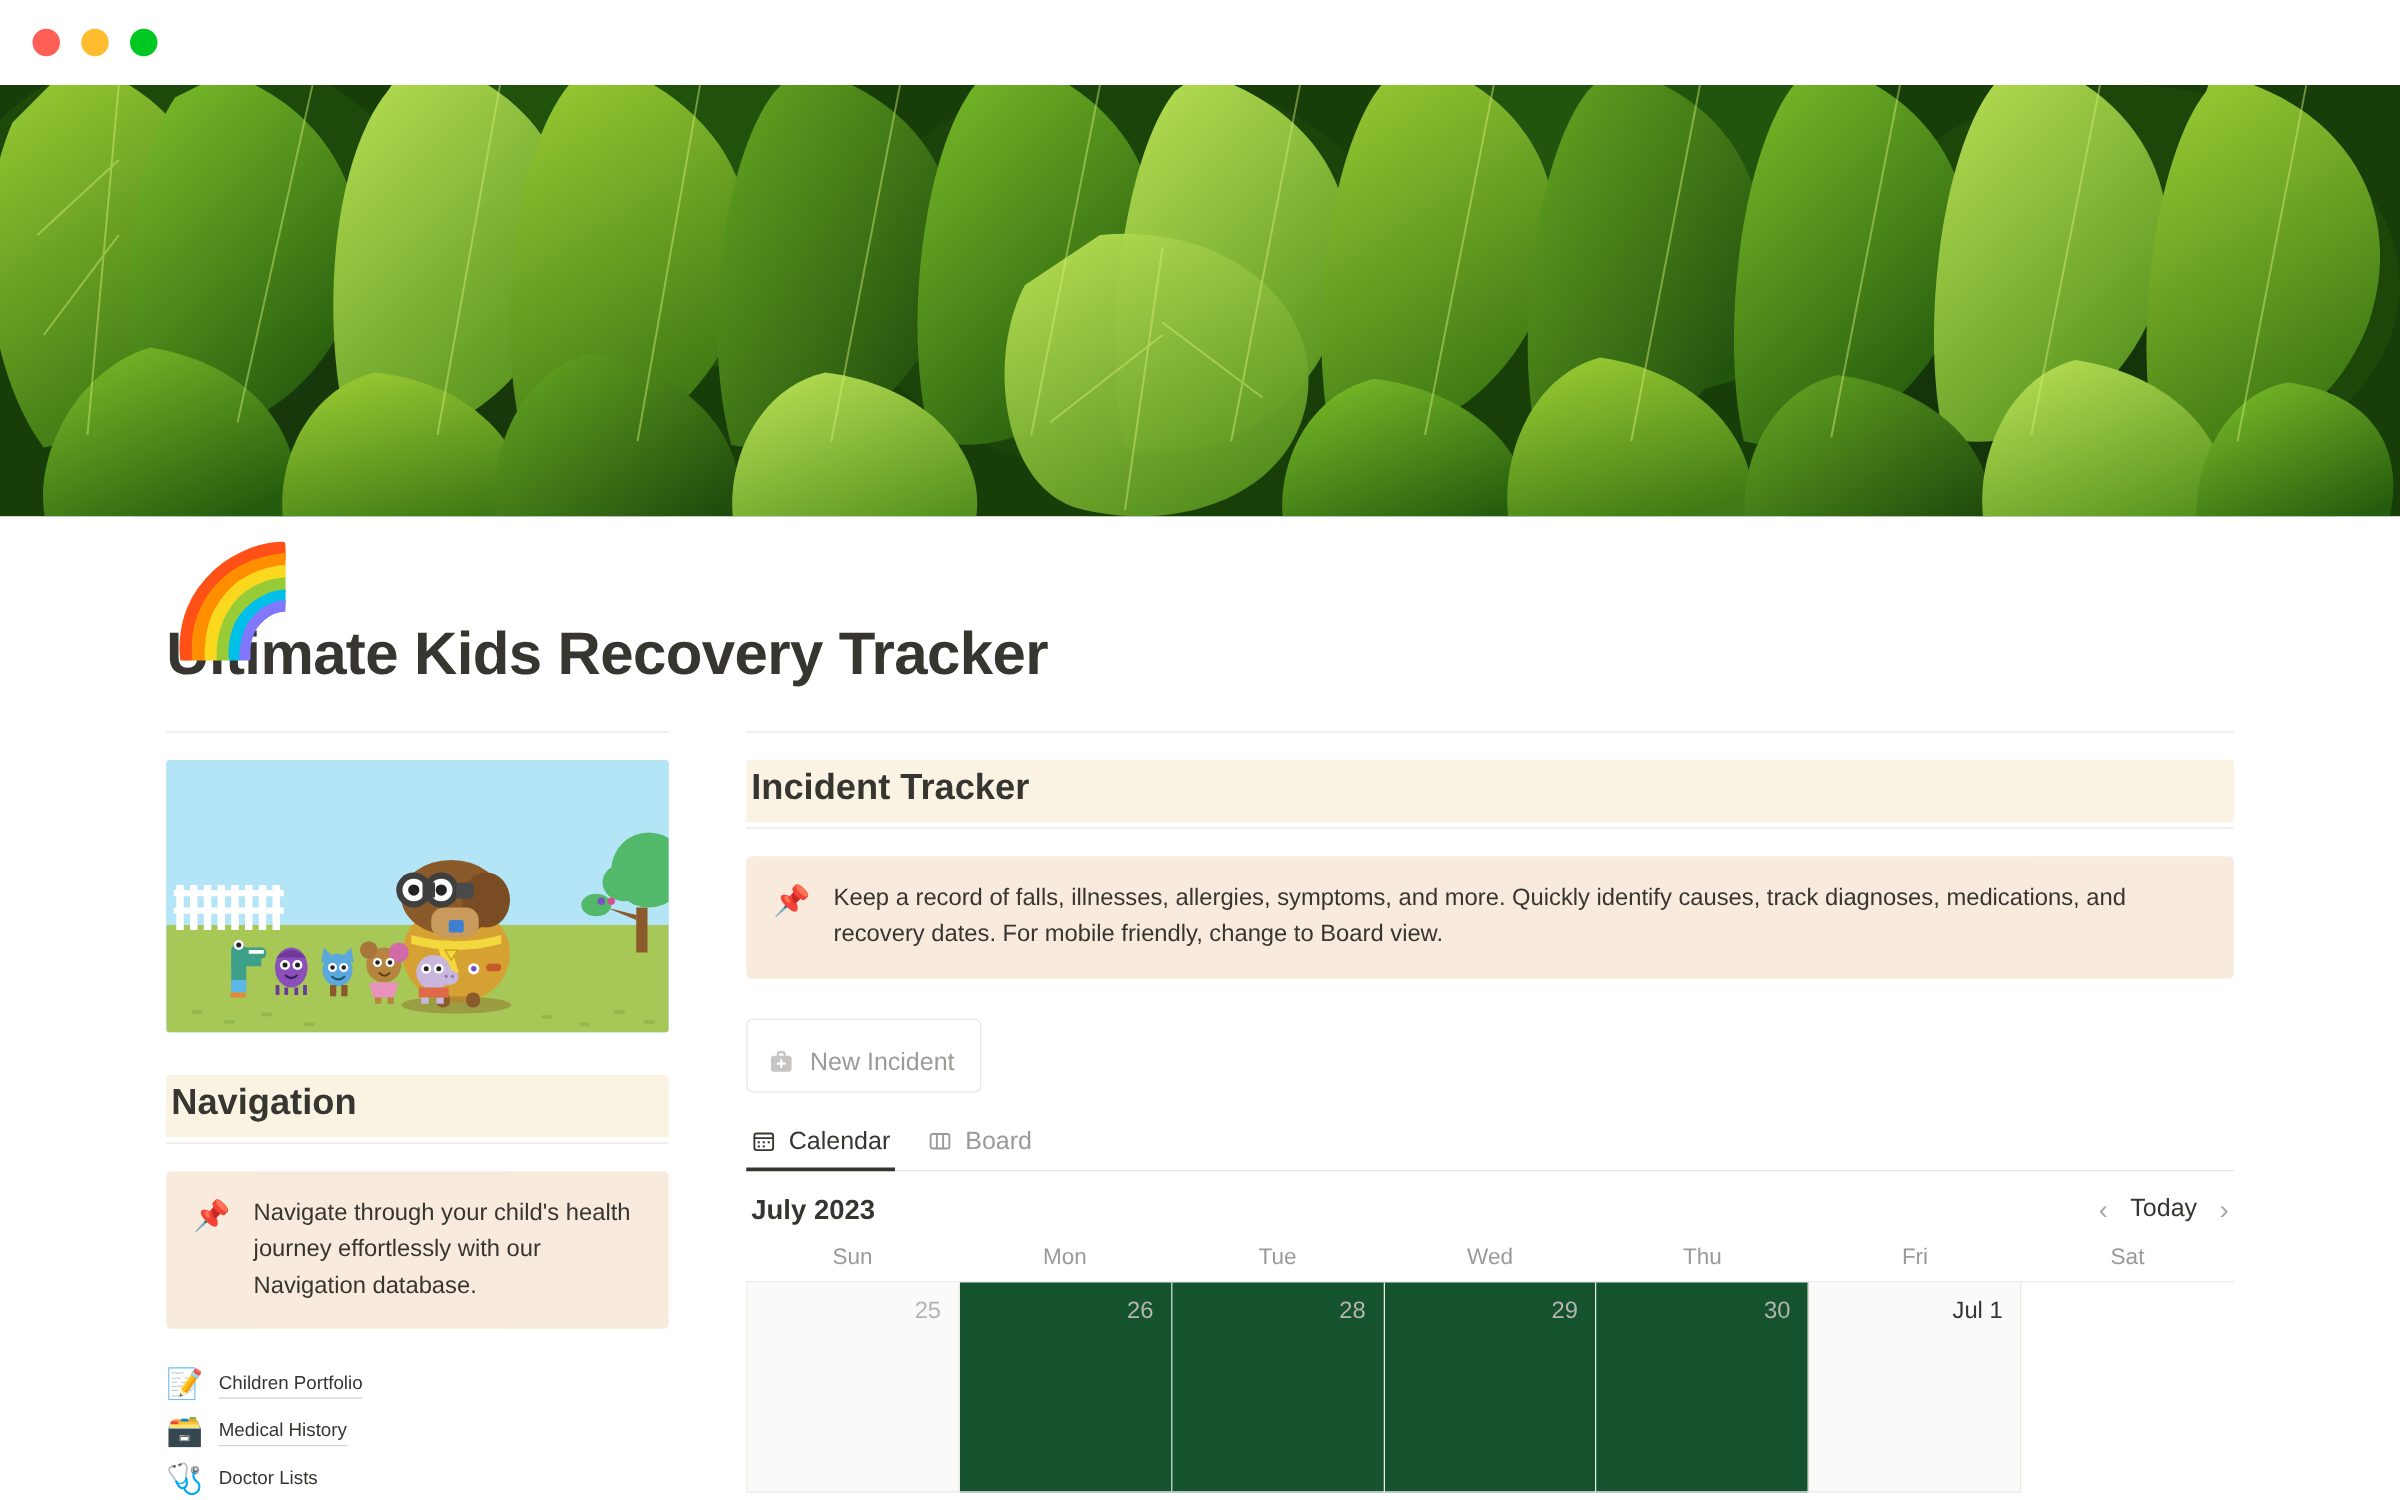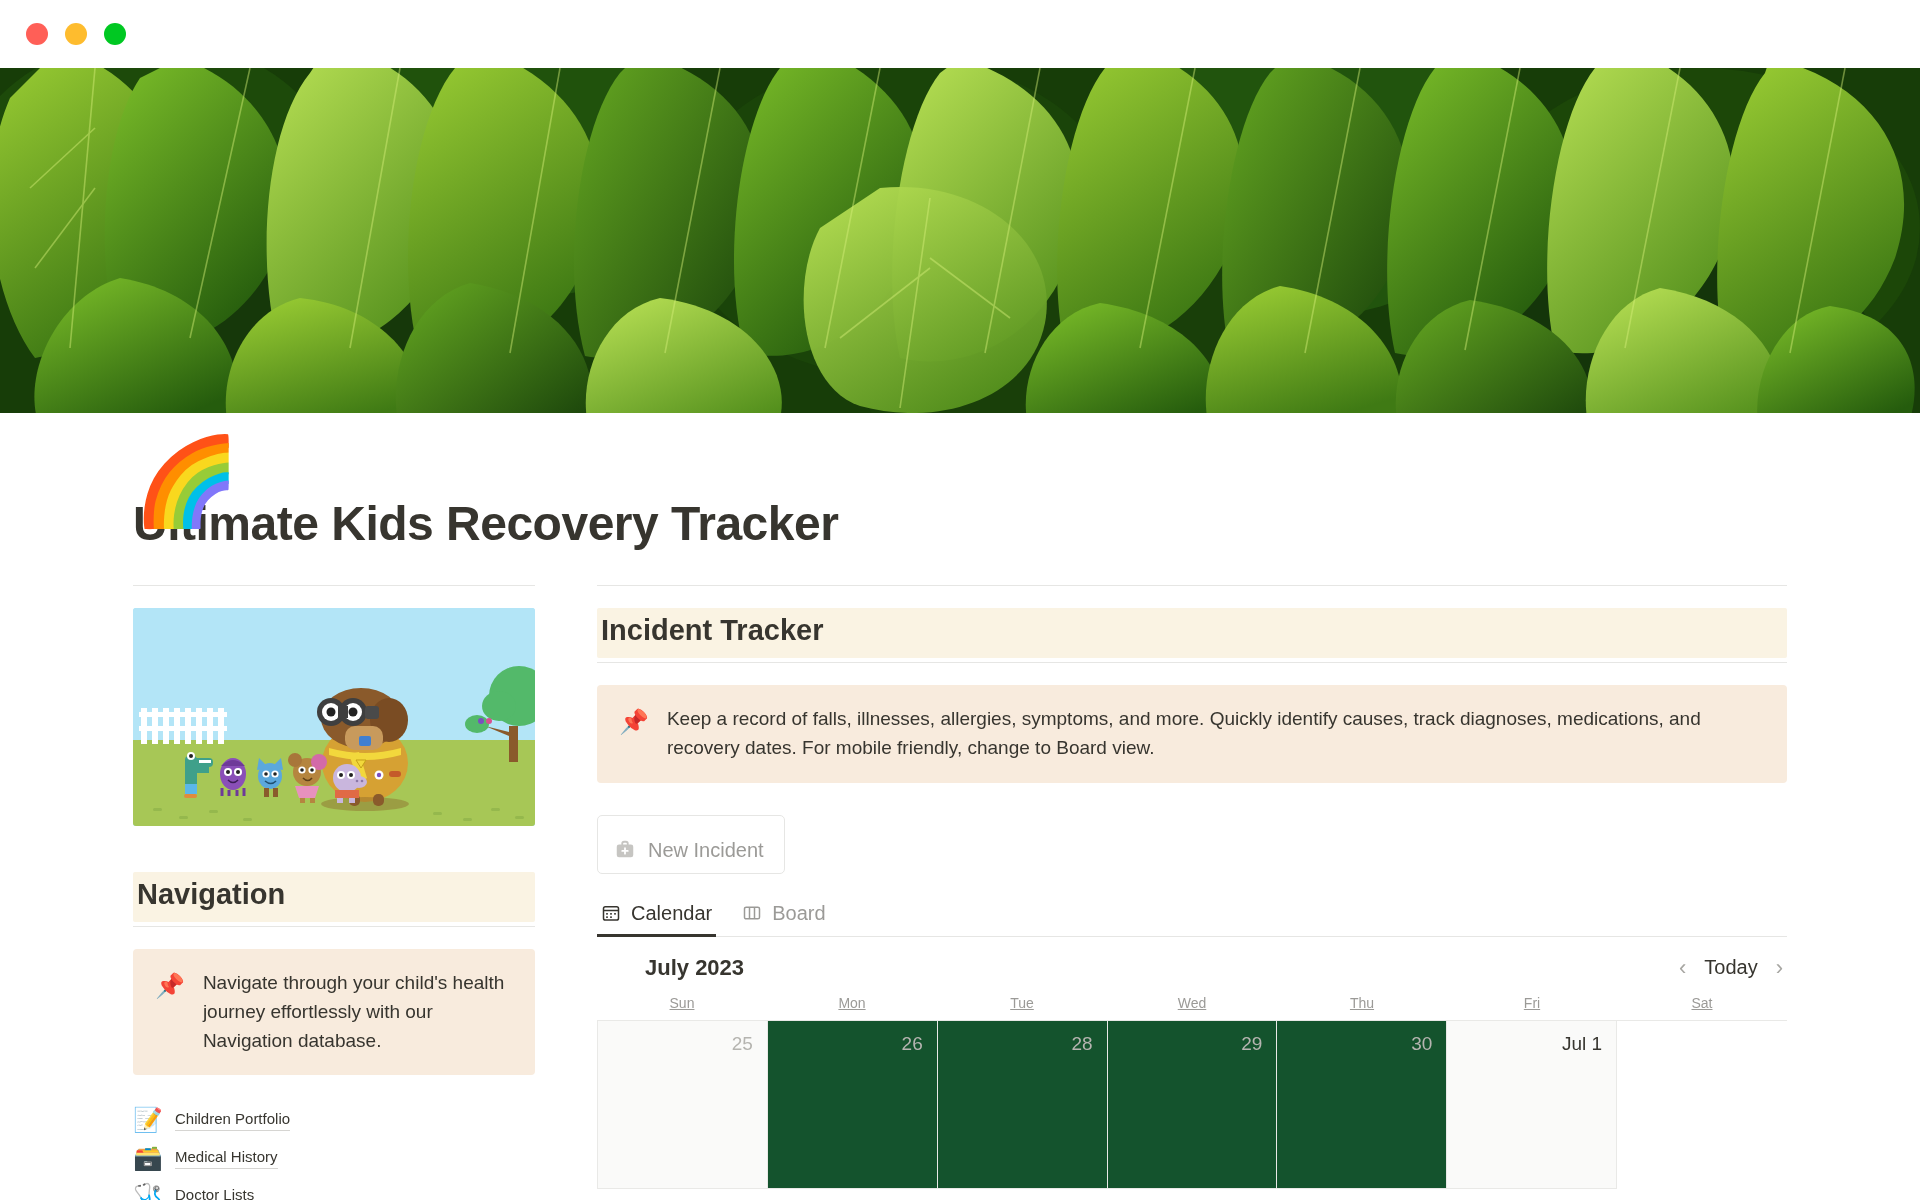--- a/index.html
+++ b/index.html
@@ -187,38 +187,37 @@
   }
   .tab-ic{ flex:none; display:flex; }
 
   
   .cal-head{
     display:flex;
     align-items:center;
     justify-content:space-between;
     padding:18px 4px 14px 4px;
   }
-  .cal-month{ font-size:22px; font-weight:bold; color:#37352f;margin-left:44px; }
+  .cal-month{ font-size:22px; font-weight:bold; color:#37352f; }
   .cal-nav{ display:flex; align-items:center; gap:18px; }
   .cal-chev{
     font-size:22px; color:#a7a6a2; cursor:pointer;
     line-height:1; user-select:none;
   }
   .cal-today{ font-size:20px; color:#37352f; cursor:pointer; }
 
   .cal-dow{
     display:grid;
     grid-template-columns:repeat(7,1fr);
     padding-bottom:9px;
   }
   .dow{
     text-align:center;
-    font-size:14px;
+    font-size:18px;
     color:#9b9a97;
-    text-decoration:underline;
   }
   .cal-grid{
     display:grid;
     grid-template-columns:repeat(7,1fr);
     border-top:1px solid #e9e9e7;
     border-left:1px solid #e9e9e7;
   }
   .cal-cell{
     border-right:1px solid #e9e9e7;
     border-bottom:1px solid #e9e9e7;
@@ -448,21 +447,21 @@
             <rect x="76" y="202" width="9" height="3" rx="1.5"></rect>
               <rect x="110" y="210" width="9" height="3" rx="1.5"></rect>
             <rect x="300" y="204" width="9" height="3" rx="1.5"></rect>
               <rect x="330" y="210" width="9" height="3" rx="1.5"></rect>
             <rect x="358" y="200" width="9" height="3" rx="1.5"></rect>
               <rect x="382" y="208" width="9" height="3" rx="1.5"></rect>
           </g>
         </svg>
       </div>
 
-      <div style="margin-top:46px;">
+      <div style="margin-top:34px;">
         <div class="h-block">
           <div class="h-text">Navigation</div>
         </div>
         <div class="h-rule"></div>
       </div>
 
       <div class="callout" style="margin-top:22px;">
         <span class="callout-icon">📌</span>
         <span class="callout-text">Navigate through your child's health journey effortlessly with our Navigation database.</span>
       </div>

